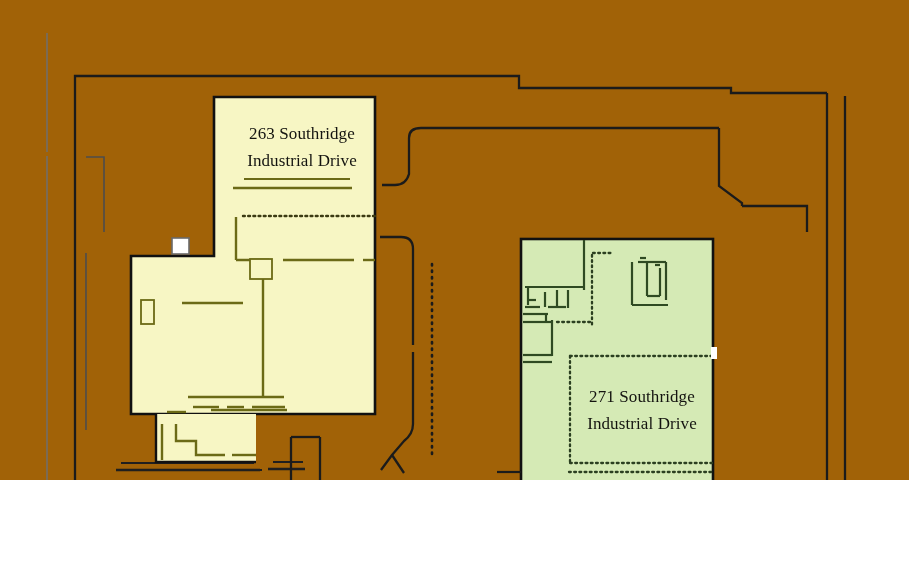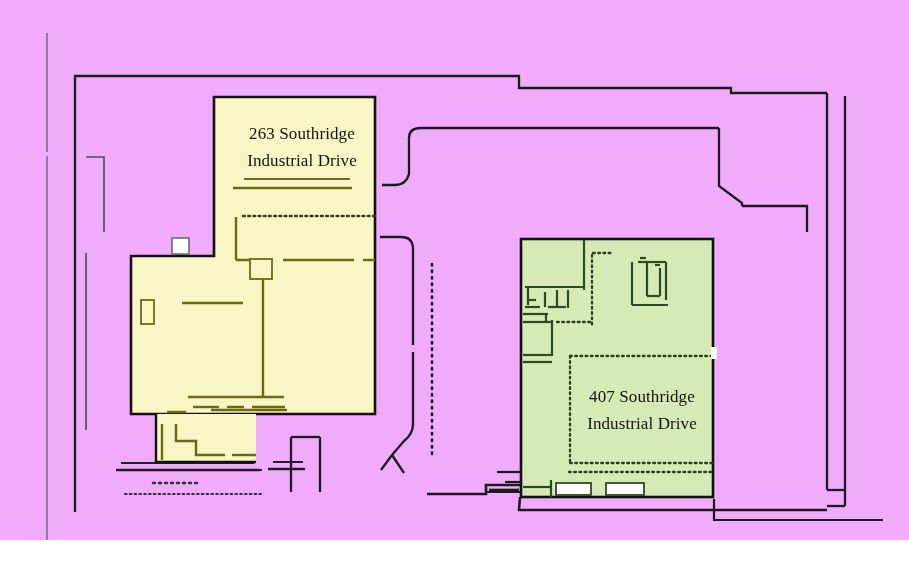--- a/index.html
+++ b/index.html
@@ -6,22 +6,22 @@
     margin: 0;
     padding: 0;
     background: #ffffff;
   }
   body {
     font-family: "Liberation Serif", serif;
   }
   #site-plan {
     position: relative;
     width: 909px;
-    height: 540px;
-    background: #f0abfc;
+    height: 480px;
+    background: #a16207;
     overflow: hidden;
   }
   #plan-svg {
     position: absolute;
     left: 0;
     top: 0;
     width: 909px;
     height: 588px;
     display: block;
   }
@@ -232,17 +232,17 @@
     </g>
 
   </svg>
 
   <div class="bldg-label" id="label-263">
     <div>263 Southridge</div>
     <div>Industrial Drive</div>
   </div>
 
   <div class="bldg-label" id="label-271">
-    <div>407 Southridge</div>
+    <div>271 Southridge</div>
     <div>Industrial Drive</div>
   </div>
 
 </div>
 
 </body></html>

